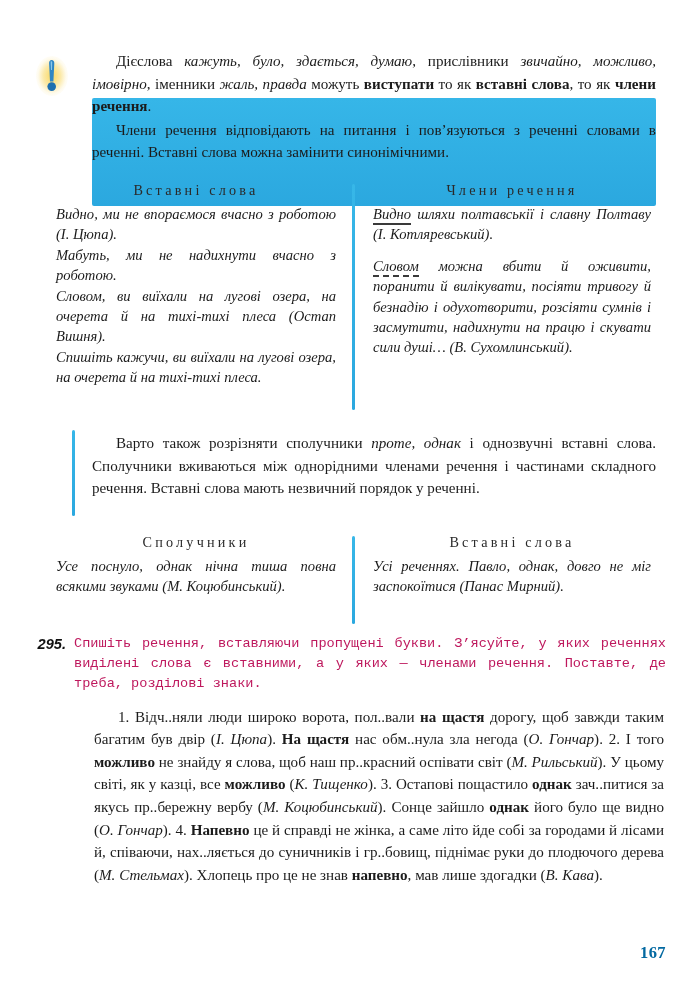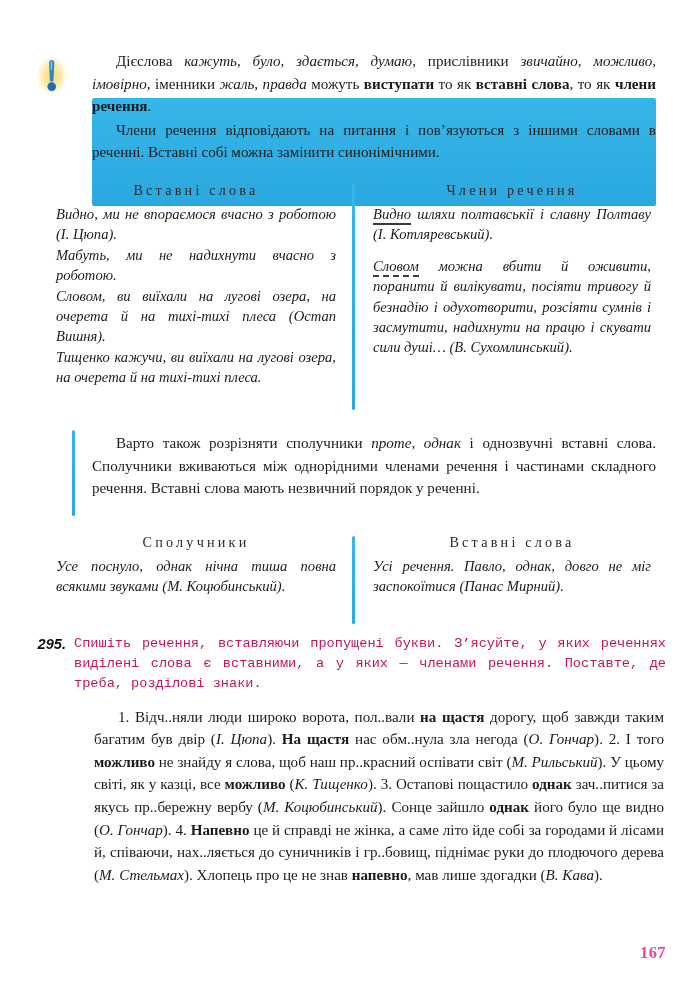--- a/index.html
+++ b/index.html
@@ -196,21 +196,21 @@
   .ex-body p { margin: 4px; text-indent: 24px; }
 
   
   .pageno {
     position: absolute;
     right: 34px;
     bottom: 27px;
     font-size: 16.5px;
     font-weight: bold;
     font-family: "Liberation Serif", "DejaVu Serif", serif;
-    color: #ec4899;
+    color: #0369a1;
     letter-spacing: 0.4px;
   }
 </style>
 </head>
 <body>
 
 <div class="page">
 
   <div class="rule-block">
     <div class="emblem">
@@ -219,30 +219,30 @@
         <path d="M15.6 6 C17.4 6 18.4 7.4 18.3 9.2 L17.4 27.5 L14.0 27.5 L13.1 9.2 C13.0 7.4 13.9 6 15.6 6 Z" fill="#2f86c4"></path>
         <circle cx="15.7" cy="32.6" r="4.3" fill="#1d6fb0"></circle>
         <path d="M14.6 7.6 C15.1 7.2 16.0 7.3 16.2 8.0 L16.0 16.0 L15.0 16.0 Z" fill="#9fd3ef" opacity="0.85"></path>
       </svg>
     </div>
     <div class="vrule intro"></div>
   </div>
 
   <div class="intro">
     <p><span>Дієслова </span><i class="it">кажуть, було, здається, думаю</i><span>, прислівники </span><i class="it">звичайно, можливо, імовірно</i><span>, іменники </span><i class="it">жаль, правда</i><span> можуть </span><b class="bd">виступати</b><span> то як </span><b class="bd">вставні слова</b><span>, то як </span><b class="bd">члени речення</b><span>.</span></p>
-    <p>Члени речення відповідають на питання і пов’язуються з іншими словами в реченні. Вставні собі можна замінити синонімічними.</p>
+    <p>Члени речення відповідають на питання і пов’язуються з реченні словами в реченні. Вставні слова можна замінити синонімічними.</p>
   </div>
 
   <div class="cmp t1">
     <div class="col left">
       <h4>Вставні слова</h4>
       <p class="ex"><b>Видно</b><span>, ми не впораємося вчасно з роботою (І. Цюпа).</span></p>
       <p class="ex"><b>Мабуть</b><span>, ми не надихнути вчасно з роботою.</span></p>
       <p class="ex"><b>Словом</b><span>, ви виїхали на лугові озера, на очерета й на тихі-тихі плеса (Остап Вишня).</span></p>
-      <p class="ex"><b>Тищенко кажучи</b><span>, ви виїхали на лугові озера, на очерета й на тихі-тихі плеса.</span></p>
+      <p class="ex"><b>Спишіть кажучи</b><span>, ви виїхали на лугові озера, на очерета й на тихі-тихі плеса.</span></p>
     </div>
 
     <div class="divider"></div>
 
     <div class="col right">
       <h4>Члени речення</h4>
       <p class="ex"><b><u class="solid">Видно</u></b><span> шляхи полтавськії і славну Полтаву (І. Котляревський).</span></p>
       <p class="ex gap"><b><u class="dashed">Словом</u></b><span> можна вбити й оживити, поранити й вилікувати, посіяти тривогу й безнадію і одухотворити, розсіяти сумнів і засмутити, надихнути на працю і скувати сили душі… (В. Сухомлинський).</span></p>
     </div>
   </div>
@@ -258,21 +258,21 @@
   <div class="cmp t2">
     <div class="col left">
       <h4>Сполучники</h4>
       <p class="ex"><span>Усе поснуло, </span><b>однак</b><span> нічна тиша повна всякими звуками (М. Коцюбинський).</span></p>
     </div>
 
     <div class="divider"></div>
 
     <div class="col right">
       <h4>Вставні слова</h4>
-      <p class="ex"><span>Усі речення. Павло, </span><b>однак</b><span>, довго не міг заспокоїтися (Панас Мирний).</span></p>
+      <p class="ex"><span>Усі реченнях. Павло, </span><b>однак</b><span>, довго не міг заспокоїтися (Панас Мирний).</span></p>
     </div>
   </div>
 
   <div class="exercise">
     <div class="ex-head">
       <div class="ex-num">295.</div>
       <div class="ex-task">Спишіть речення, вставляючи пропущені букви. З’ясуйте, у яких реченнях виділені слова є вставними, а у яких — членами речення. Поставте, де треба, розділові знаки.</div>
     </div>
 
     <div class="ex-body">

